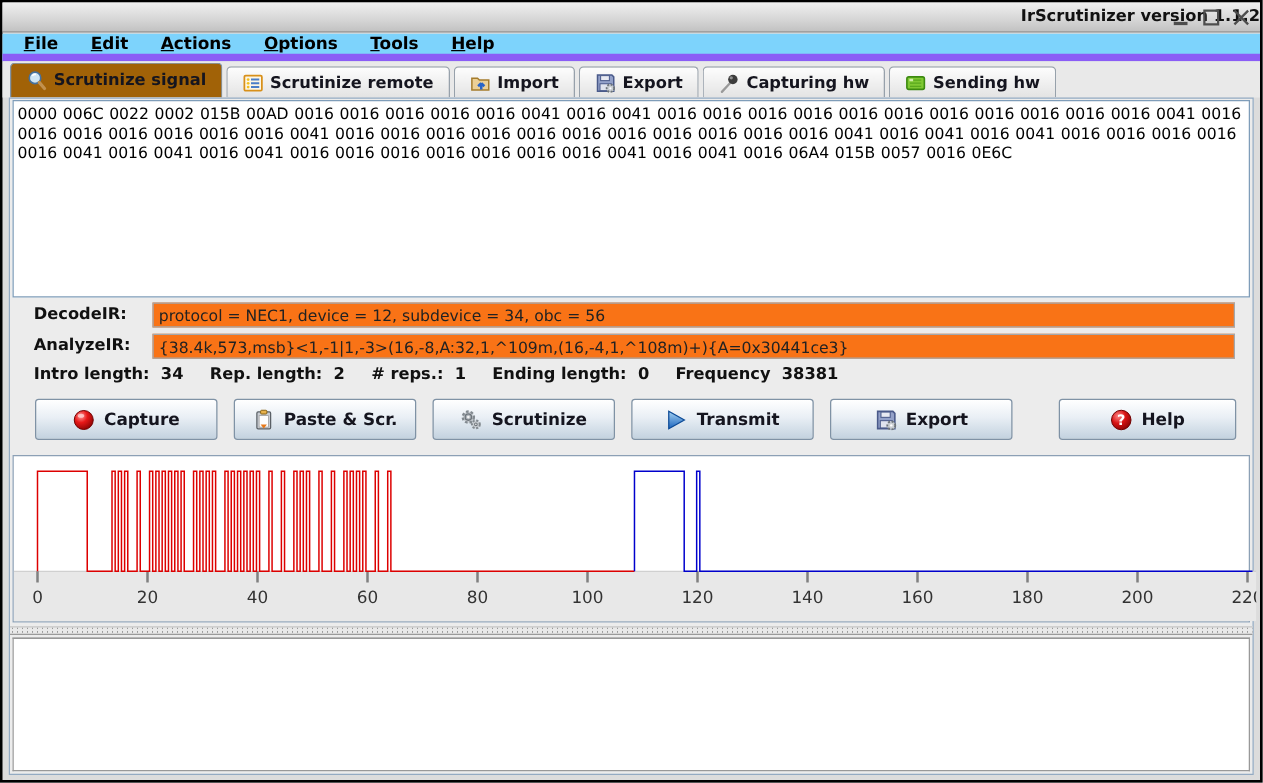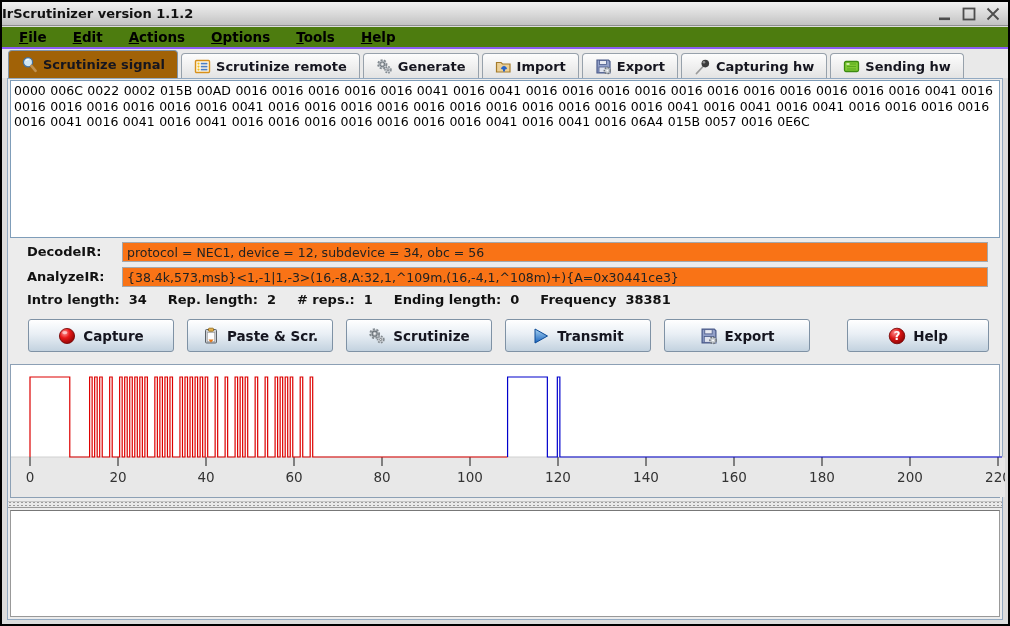--- a/index.html
+++ b/index.html
@@ -4,28 +4,28 @@
 <style>
   * { margin:0; padding:0; box-sizing:border-box; }
   html,body { width:1010px; height:626px; }
   body { font-family:"DejaVu Sans","Liberation Sans",sans-serif; background:#000; }
   #window { position:absolute; left:0; top:0; width:1010px; height:626px;
     background:#dcdcdc; border:2px solid #000; }
 
   
   #titlebar { position:absolute; left:0; top:0; right:0; height:24px;
     background:linear-gradient(#f0f0f0,#d8d8d8 55%,#c2c2c2); border-bottom:1px solid #8e8e8e;
-    display:flex; align-items:center; justify-content:flex-start; }
+    display:flex; align-items:center; justify-content:flex-end; }
   #titlebar .title { font-size:13px; font-weight:bold; color:#111; }
   .win-controls { position:absolute; right:5px; top:2px; display:flex; gap:3px; }
   .win-btn { width:21px; height:19px; display:flex; align-items:center; justify-content:center; }
 
   
-  #menubar { position:absolute; left:0; top:25px; right:0; height:22px; background:#4d7c0f;
-    border-bottom:2px solid #8b5cf6; display:flex; align-items:center; padding-left:4px; }
+  #menubar { position:absolute; left:0; top:25px; right:0; height:22px; background:#7dd3fc;
+    border-bottom:6px solid #8b5cf6; display:flex; align-items:center; padding-left:4px; }
   .menu-item { font-size:13.5px; font-weight:bold; color:#000; padding:2px 13px; }
   .menu-item u { text-decoration:underline; }
 
   
   #tabbar { position:absolute; left:0; top:47px; right:0; height:29px; background:#e9e9e9;
     display:flex; align-items:flex-end; padding-left:6px; }
   .tab { display:flex; align-items:center; gap:5px; padding:0 12px; height:25px;
     border:1px solid #97a1ab; border-bottom:none; border-radius:4px 4px 0 0; margin-right:3px;
     background:linear-gradient(#fdfdfd,#e3e3e3); font-size:13px; font-weight:bold; color:#15151f; }
   .tab.selected { background:#a16207; height:28px; border-color:#8094a8; }
@@ -119,30 +119,20 @@
       <svg class="ticon" viewBox="0 0 17 17">
         <rect x="1.5" y="2.5" width="14" height="12" rx="1" fill="#fdf6e4" stroke="#d8901a" stroke-width="1.4"></rect>
         <circle cx="4.5" cy="5.6" r="1.1" fill="#f4c020"></circle>
           <circle cx="4.5" cy="8.6" r="1.1" fill="#f4c020"></circle>
           <circle cx="4.5" cy="11.6" r="1.1" fill="#f4c020"></circle>
         <rect x="6.8" y="4.8" width="6.6" height="1.6" fill="#4a7ec8"></rect>
           <rect x="6.8" y="7.8" width="6.6" height="1.6" fill="#4a7ec8"></rect>
           <rect x="6.8" y="10.8" width="6.6" height="1.6" fill="#4a7ec8"></rect>
       </svg>
       <span>Scrutinize remote</span>
-    </span>
-    <span class="tab">
-      <svg class="ticon" viewBox="0 0 17 17">
-        <circle cx="6.3" cy="6.3" r="4.2" fill="#c9ced3" stroke="#82898f" stroke-width="1.8" stroke-dasharray="2 1.5"></circle>
-        <circle cx="6.3" cy="6.3" r="2.4" fill="#aeb4ba" stroke="#6d747a" stroke-width="1"></circle>
-          <circle cx="6.3" cy="6.3" r="1" fill="#f2f2f2"></circle>
-        <circle cx="12" cy="11.8" r="3" fill="#c9ced3" stroke="#82898f" stroke-width="1.5" stroke-dasharray="1.6 1.2"></circle>
-        <circle cx="12" cy="11.8" r="1" fill="#f2f2f2" stroke="#6d747a" stroke-width="0.8"></circle>
-      </svg>
-      <span>Generate</span>
     </span>
     <span class="tab">
       <svg class="ticon" viewBox="0 0 17 17">
         <path d="M1.5 4.5 L6 4.5 L7.5 6 L15 6 L15 14 L1.5 14 Z" fill="#ecd096" stroke="#a57c2c" stroke-width="1.2"></path>
         <path d="M9 13.5 L9 8.5 M9 8.5 L6.5 11 M9 8.5 L11.5 11" stroke="#2864c8" stroke-width="2" fill="none"></path>
       </svg>
       <span>Import</span>
     </span>
     <span class="tab">
       <svg class="ticon" viewBox="0 0 17 17">

